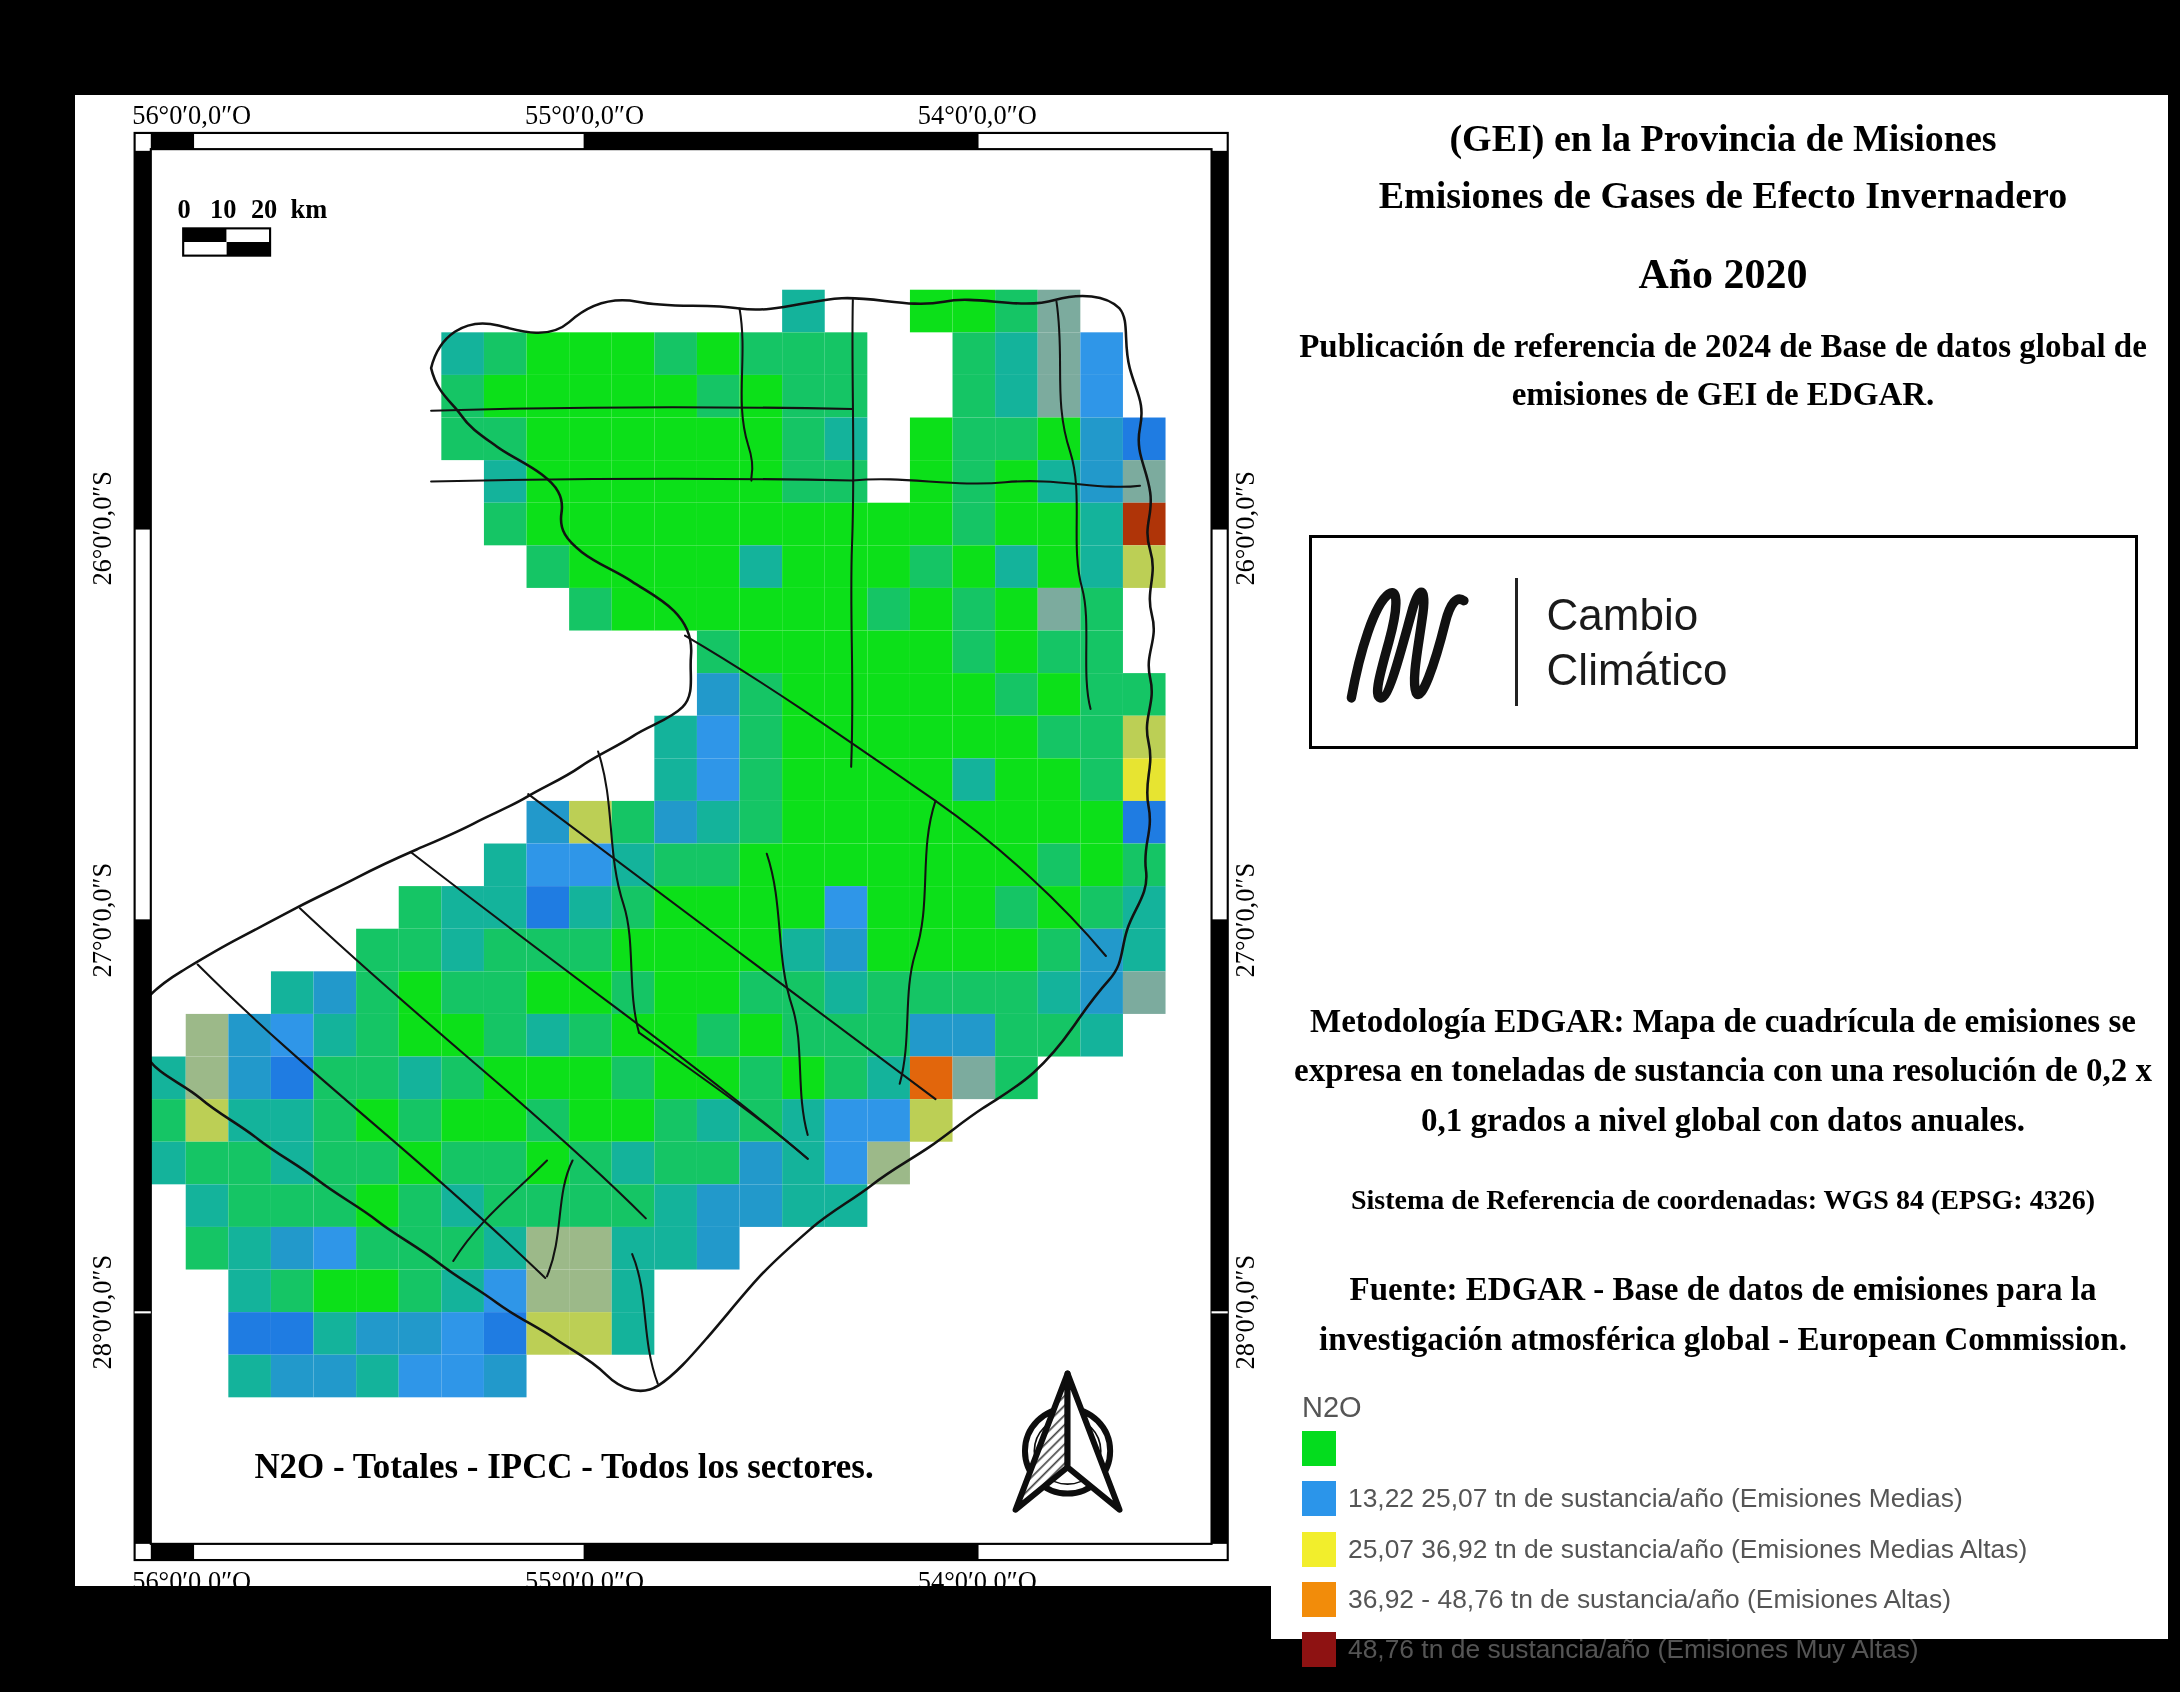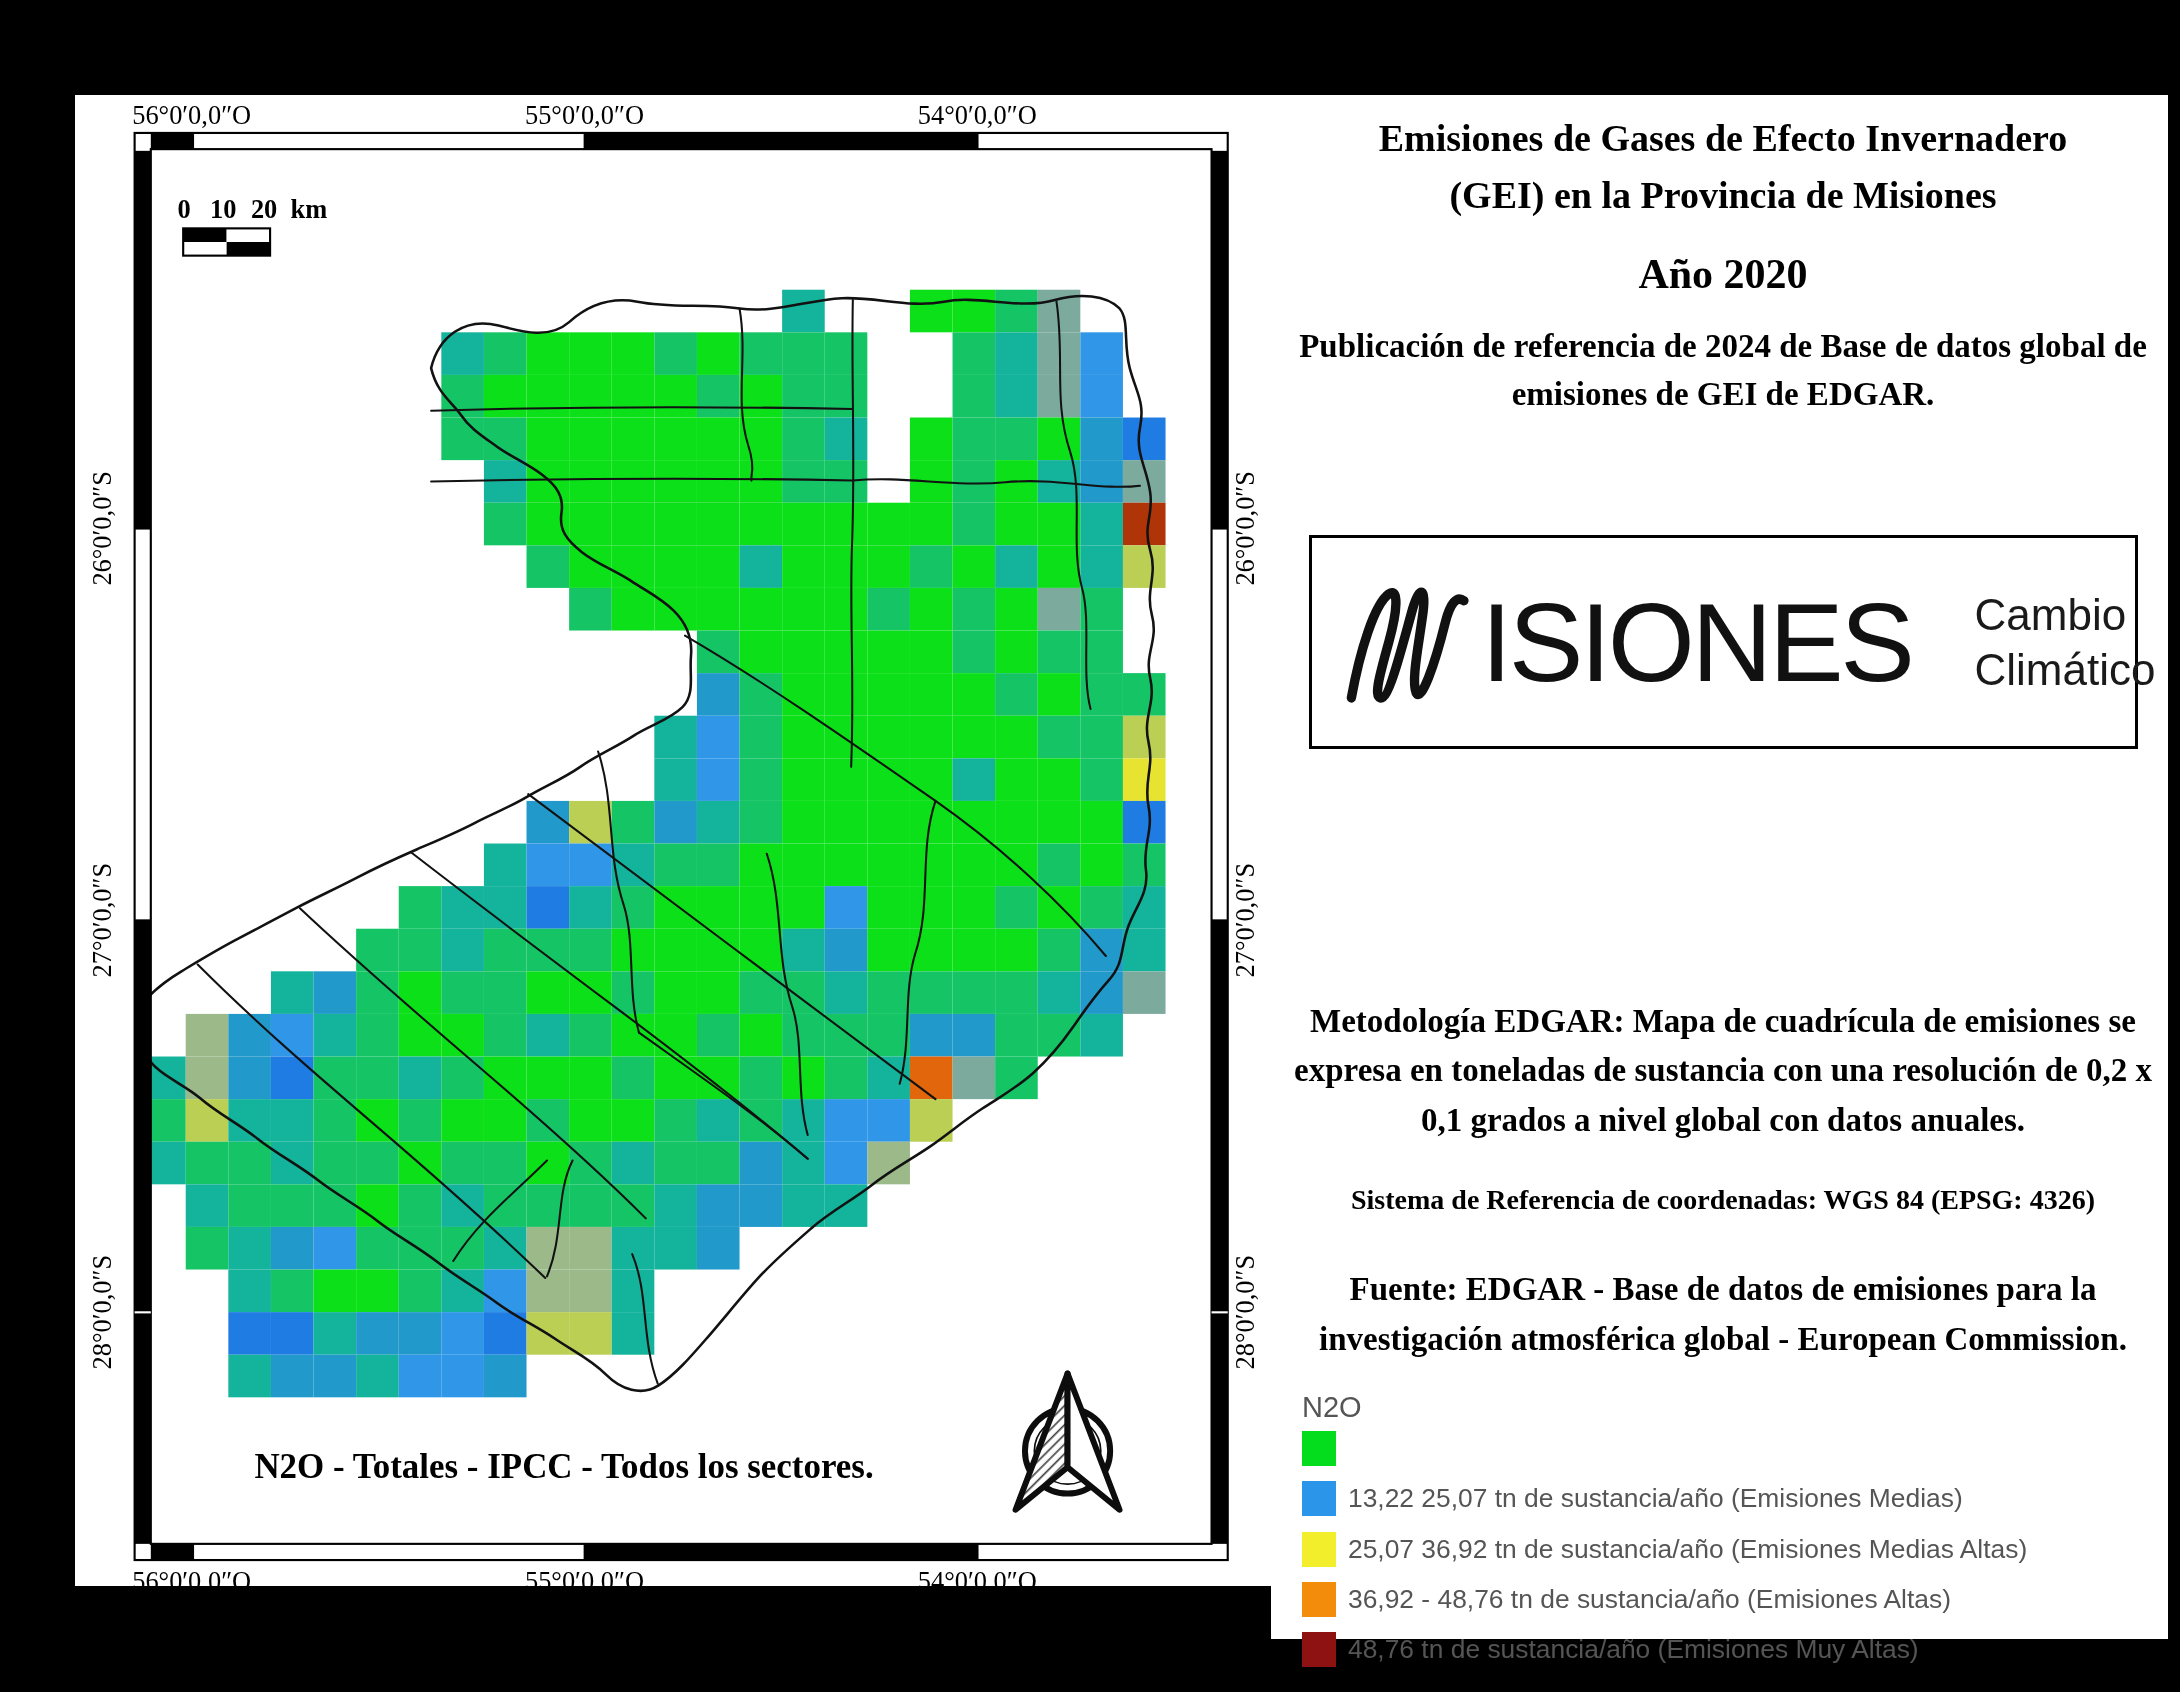--- a/index.html
+++ b/index.html
@@ -522,32 +522,31 @@
     <circle cx="1253" cy="1703" r="39" fill="none" stroke="#0d0d0d" stroke-width="2"></circle>
     <polygon points="1253,1612 1192,1772 1253,1722" fill="url(#hatch)" stroke="#0d0d0d" stroke-width="7" stroke-linejoin="round"></polygon>
     <polygon points="1253,1612 1314,1772 1253,1722" fill="#fff" stroke="#0d0d0d" stroke-width="7" stroke-linejoin="round"></polygon>
   </g>
 
   <text x="662" y="1735" text-anchor="middle" font-size="41" font-weight="bold" fill="#000">N2O - Totales - IPCC - Todos los sectores.</text>
 </svg>
 
 <div id="panel">
   <div id="panel-title" class="ptxt">
+    <div>(GEI) en la Provincia de Misiones</div>
     <div>Emisiones de Gases de Efecto Invernadero</div>
-    <div>(GEI) en la Provincia de Misiones</div>
   </div>
   <div id="panel-year" class="ptxt">Año 2020</div>
   <div id="panel-pub" class="ptxt">Publicación de referencia de 2024 de Base de datos global de emisiones de GEI de EDGAR.</div>
 
   <div id="logo-box">
     <div id="logo-left">
       <svg width="145" height="145" viewBox="0 0 170 170">
         <path d="M18,150 C28,95 45,40 62,28 C74,20 72,48 62,84 C52,120 44,148 52,150 C62,152 76,95 90,45 C98,18 106,20 102,50 C97,88 88,130 94,144 C100,156 116,110 128,62 C134,38 142,30 150,36" fill="none" stroke="#111" stroke-width="11" stroke-linecap="round"></path>
       </svg>
-      <span id="logo-name">ISIONES</span>
     </div>
     <div id="logo-divider"></div>
     <div id="logo-tag">
       <div>Cambio</div>
       <div>Climático</div>
     </div>
   </div>
 
   <div id="panel-method" class="ptxt">Metodología EDGAR: Mapa de cuadrícula de emisiones se expresa en toneladas de sustancia con una resolución de 0,2 x 0,1 grados a nivel global con datos anuales.</div>
   <div id="panel-crs" class="ptxt">Sistema de Referencia de coordenadas: WGS 84 (EPSG: 4326)</div>

